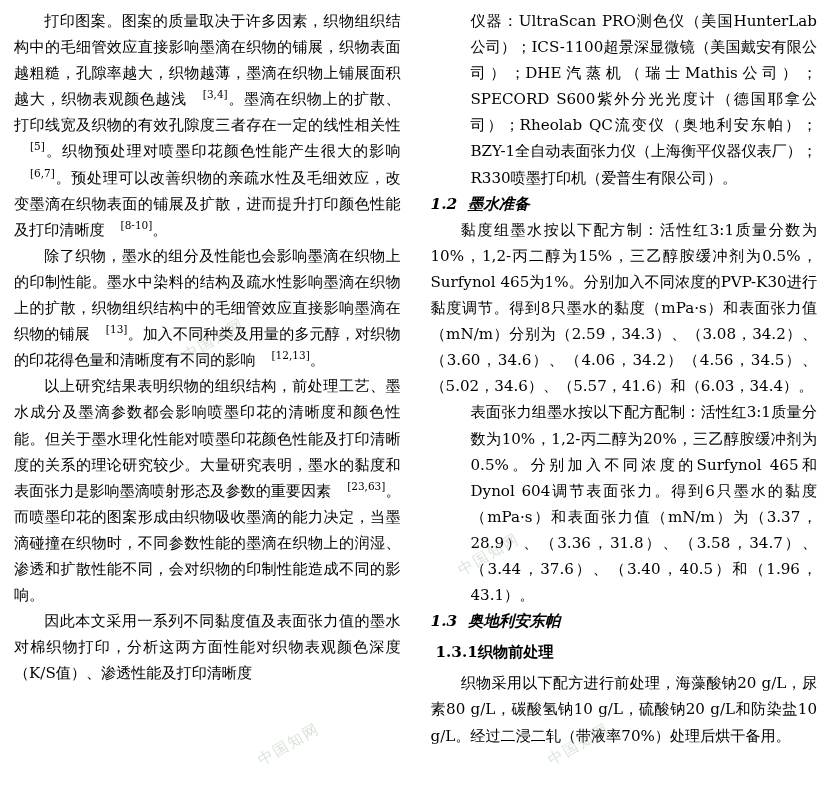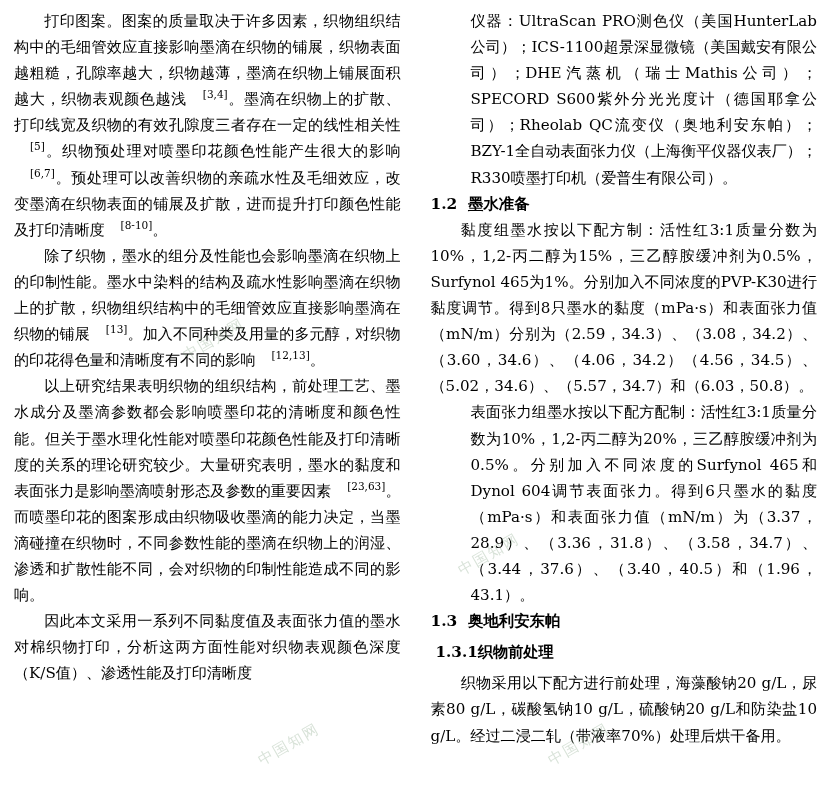--- a/index.html
+++ b/index.html
@@ -44,20 +44,21 @@
   p.para.noindent {
     text-indent: 0;
     margin-left: 40px;
   }
   h2.head {
     margin: 0;
     font-size: 15.4px;
     line-height: 26.1px;
     font-weight: bold;
     text-align: left;
+    font-style: italic;
   }
   h3.subhead {
     margin: 5px;
     font-size: 15.2px;
     line-height: 26.1px;
     font-weight: bold;
     text-align: left;
   }
   .sup {
     font-size: 10.5px;
@@ -102,21 +103,21 @@
       <p class="para"><span>以上研究结果表明织物的组织结构，前处理工艺、墨水成分及墨滴参数都会影响喷墨印花的清晰度和颜色性能。但关于墨水理化性能对喷墨印花颜色性能及打印清晰度的关系的理论研究较少。大量研究表明，墨水的黏度和表面张力是影响墨滴喷射形态及参数的重要因素</span><span class="sup">[23,63]</span><span>。而喷墨印花的图案形成由织物吸收墨滴的能力决定，当墨滴碰撞在织物时，不同参数性能的墨滴在织物上的润湿、渗透和扩散性能不同，会对织物的印制性能造成不同的影响。</span></p>
 
       <p class="para"><span>因此本文采用一系列不同黏度值及表面张力值的墨水对棉织物打印，分析这两方面性能对织物表观颜色深度（K/S值）、渗透性能及打印清晰度</span></p>
     </div>
 
     <div class="col">
       <p class="para noindent"><span>仪器：UltraScan PRO测色仪（美国HunterLab公司）；ICS-1100超景深显微镜（美国戴安有限公司）；DHE汽蒸机（瑞士Mathis公司）；SPECORD S600紫外分光光度计（德国耶拿公司）；Rheolab QC流变仪（奥地利安东帕）；BZY-1全自动表面张力仪（上海衡平仪器仪表厂）；R330喷墨打印机（爱普生有限公司）。</span></p>
 
       <h2 class="head"><span>1.2</span>&nbsp;&nbsp;<span>墨水准备</span></h2>
 
-      <p class="para"><span>黏度组墨水按以下配方制：活性红3:1质量分数为10%，1,2-丙二醇为15%，三乙醇胺缓冲剂为0.5%，Surfynol 465为1%。分别加入不同浓度的PVP-K30进行黏度调节。得到8只墨水的黏度（mPa·s）和表面张力值（mN/m）分别为（2.59，34.3）、（3.08，34.2）、（3.60，34.6）、（4.06，34.2）（4.56，34.5）、（5.02，34.6）、（5.57，34.7）和（6.03，50.8）。</span></p>
+      <p class="para"><span>黏度组墨水按以下配方制：活性红3:1质量分数为10%，1,2-丙二醇为15%，三乙醇胺缓冲剂为0.5%，Surfynol 465为1%。分别加入不同浓度的PVP-K30进行黏度调节。得到8只墨水的黏度（mPa·s）和表面张力值（mN/m）分别为（2.59，34.3）、（3.08，34.2）、（3.60，34.6）、（4.06，34.2）（4.56，34.5）、（5.02，34.6）、（5.57，41.6）和（6.03，34.4）。</span></p>
 
       <p class="para noindent"><span>表面张力组墨水按以下配方配制：活性红3:1质量分数为10%，1,2-丙二醇为20%，三乙醇胺缓冲剂为0.5%。分别加入不同浓度的Surfynol 465和Dynol 604调节表面张力。得到6只墨水的黏度（mPa·s）和表面张力值（mN/m）为（3.37，28.9）、（3.36，31.8）、（3.58，34.7）、（3.44，37.6）、（3.40，40.5）和（1.96，43.1）。</span></p>
 
       <h2 class="head"><span>1.3</span>&nbsp;&nbsp;<span>奥地利安东帕</span></h2>
 
       <h3 class="subhead"><span>1.3.1</span><span>织物前处理</span></h3>
 
       <p class="para"><span>织物采用以下配方进行前处理，海藻酸钠20 g/L，尿素80 g/L，碳酸氢钠10 g/L，硫酸钠20 g/L和防染盐10 g/L。经过二浸二轧（带液率70%）处理后烘干备用。</span></p>
     </div>
 

